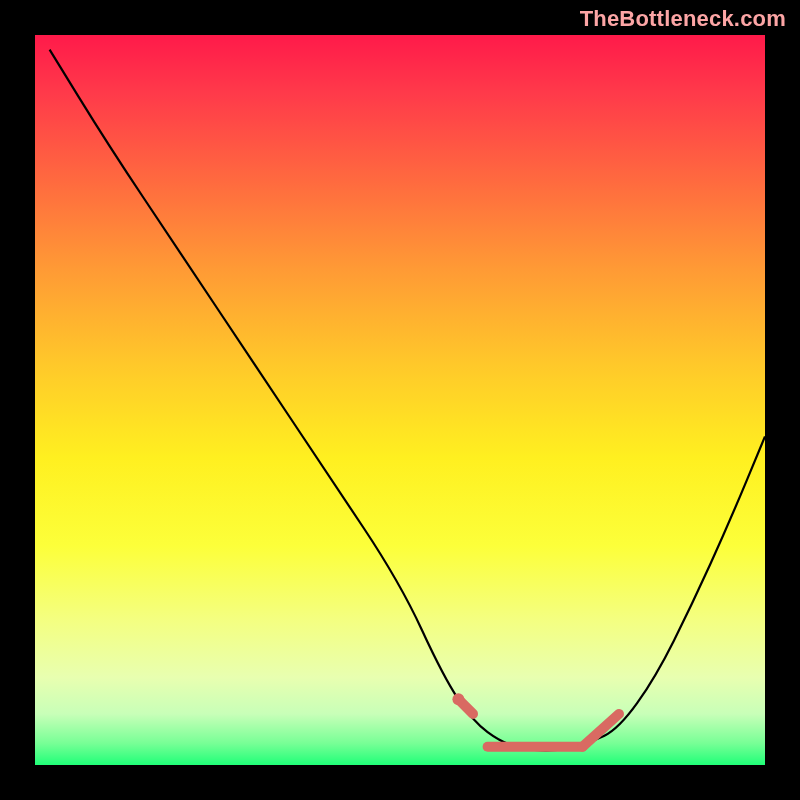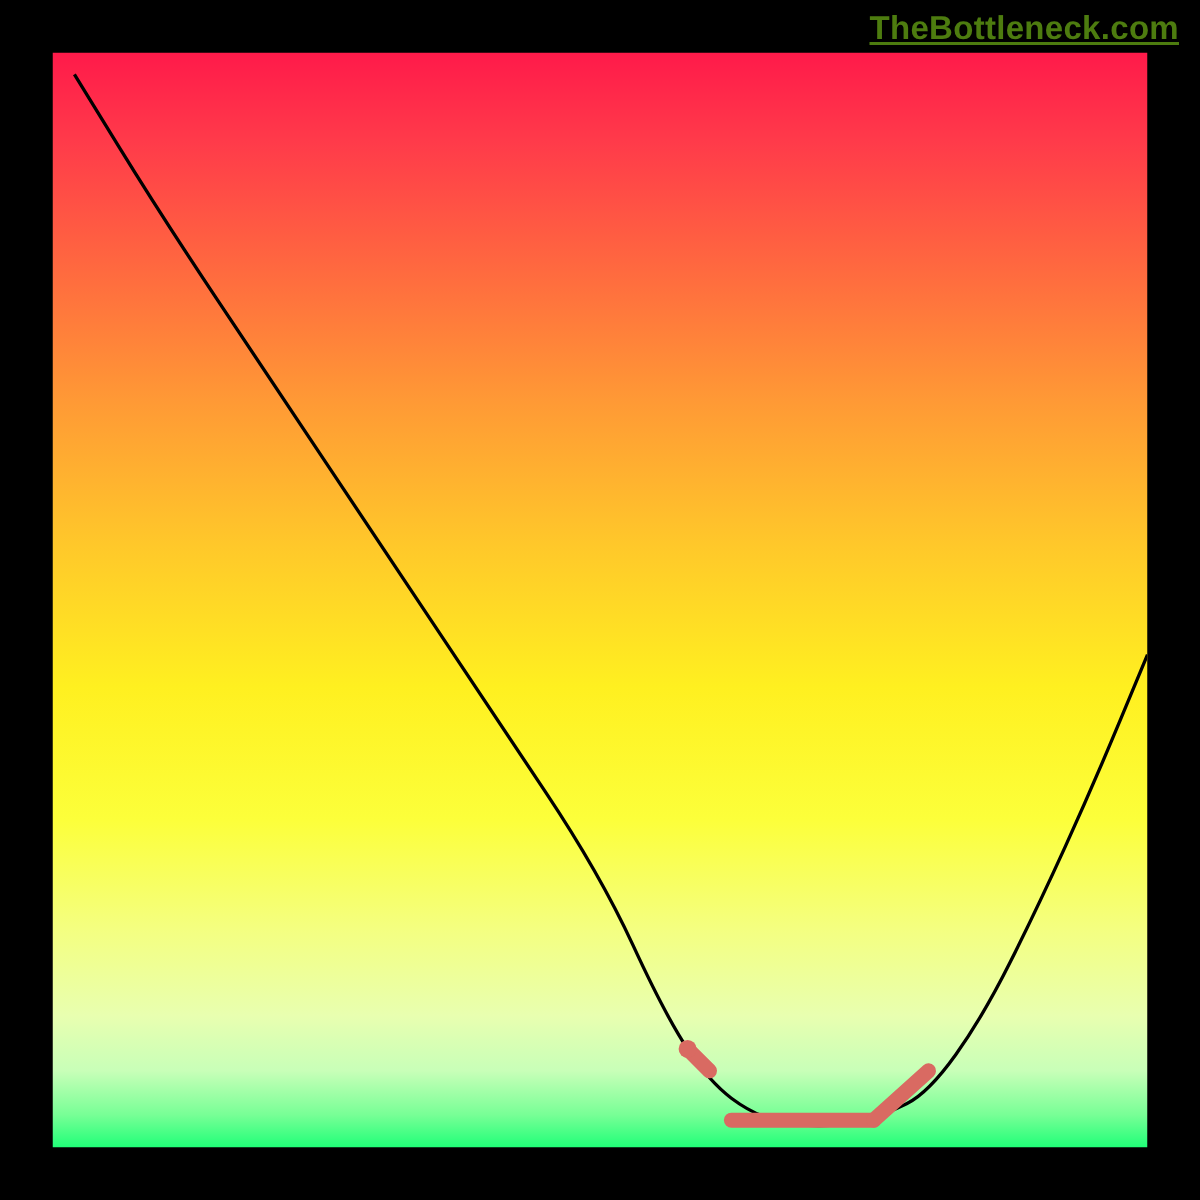--- a/index.html
+++ b/index.html
@@ -10,24 +10,23 @@
     position: relative;
     background: #000;
   }
   .watermark {
     position: absolute;
     top: 6px;
     right: 14px;
     font-family: Arial, Helvetica, sans-serif;
     font-size: 22px;
     font-weight: bold;
-    color: #4d7c0f;
+    color: #fca5a5;
     letter-spacing: 0.2px;
     z-index: 10;
-    text-decoration: underline;
   }
   .plot-area {
     position: absolute;
     left: 35px;
     top: 35px;
     width: 730px;
     height: 730px;
     overflow: hidden;
   }
   .gradient-bg {

